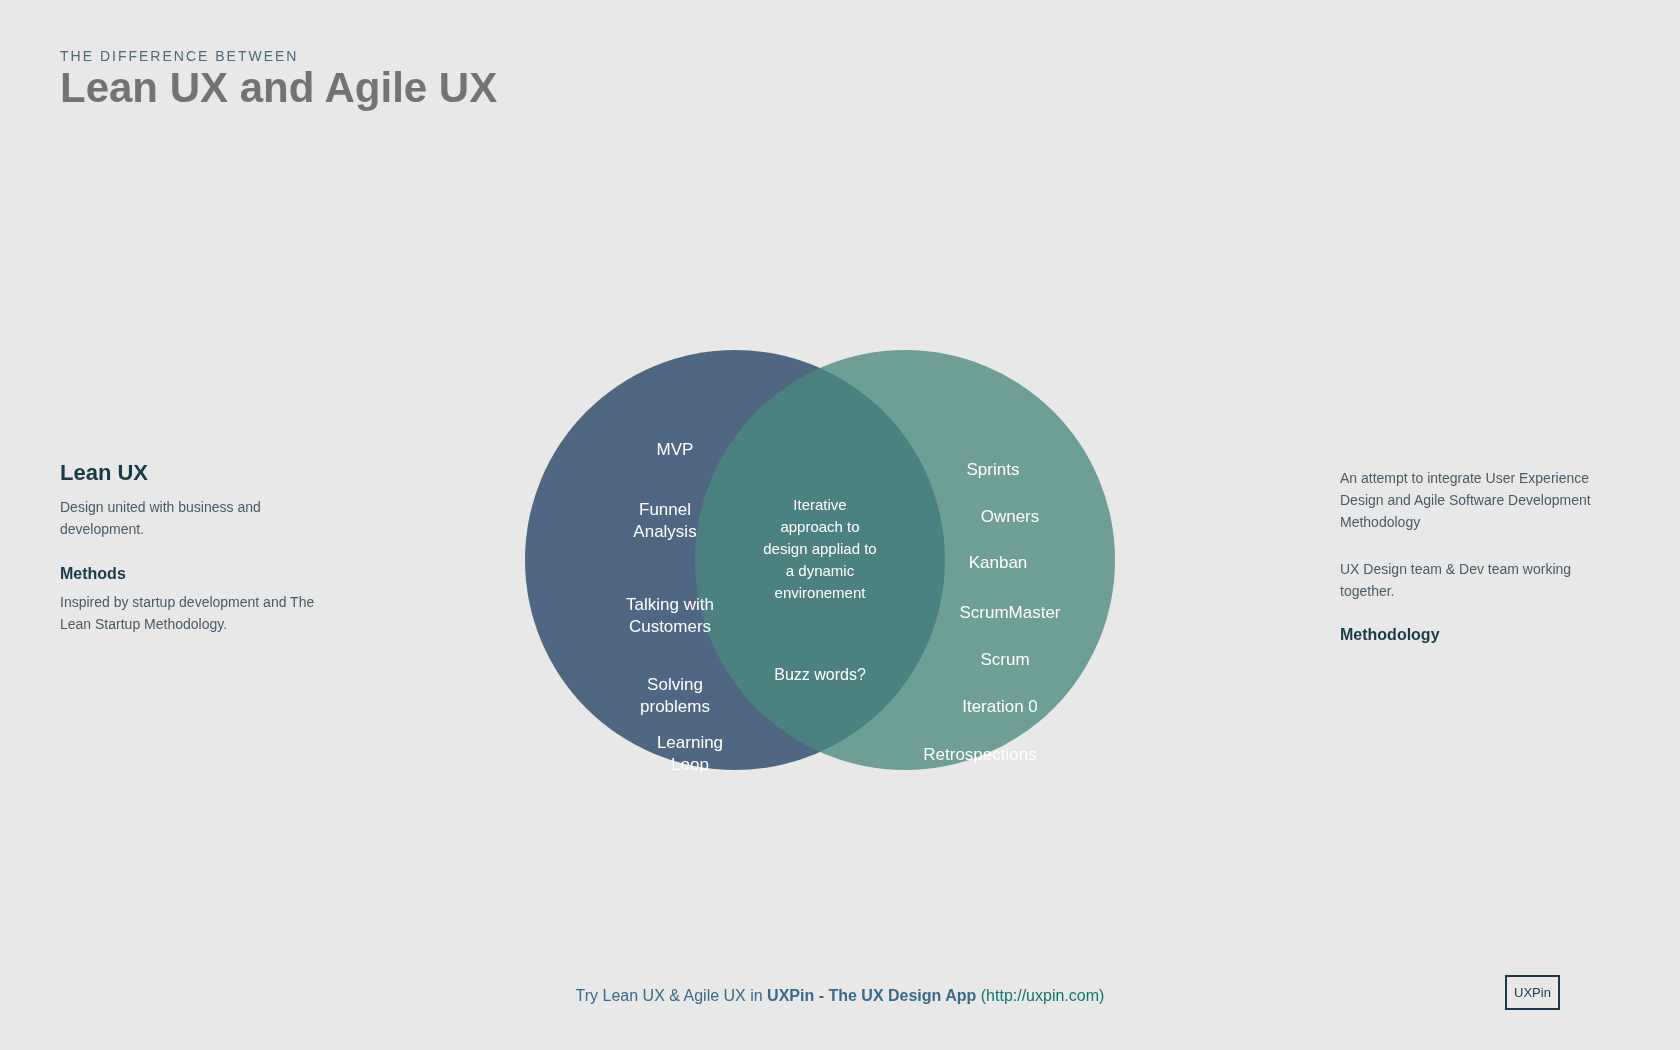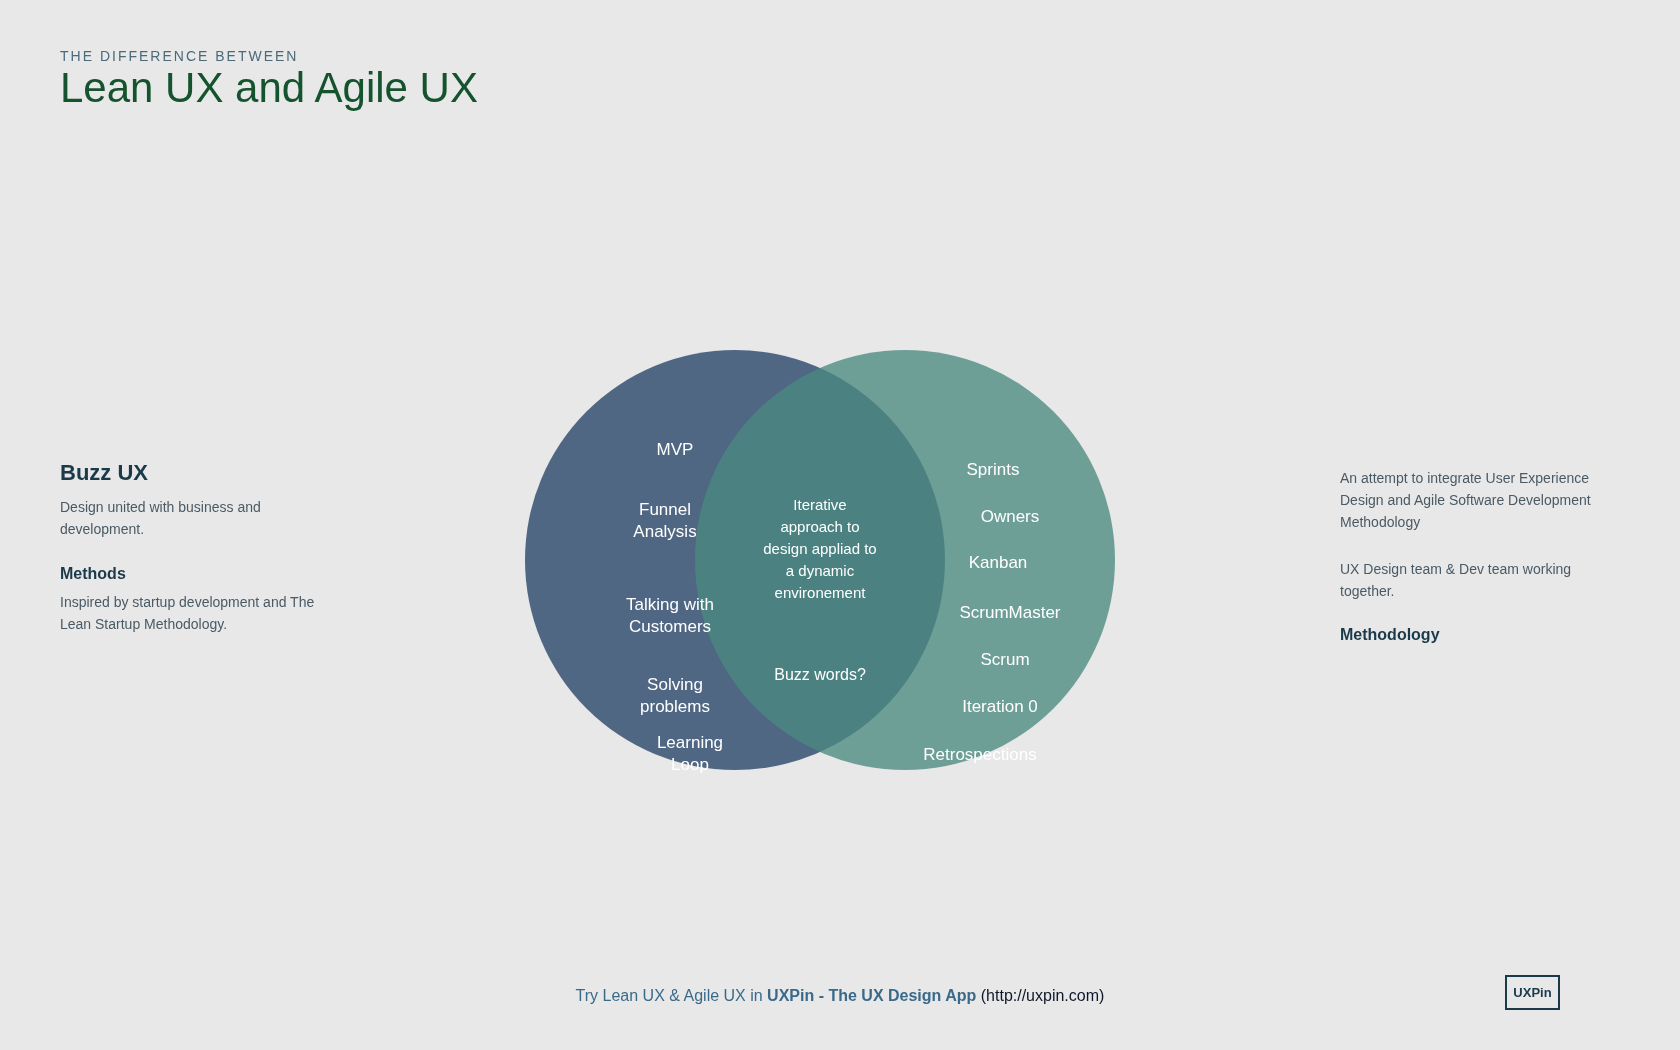--- a/index.html
+++ b/index.html
@@ -33,22 +33,22 @@
       font-size: 14px;
       letter-spacing: 2px;
       color: #4a6a7a;
       text-transform: uppercase;
       font-weight: normal;
     }
 
     .header .title {
       font-family: Arial, sans-serif;
       font-size: 42px;
-      font-weight: normal;
-      color: #14532d;
+      font-weight: bold;
+      color: #737373;
     }
 
     .main-content {
       display: flex;
       flex: 1;
       align-items: center;
       gap: 0;
     }
 
     .left-panel {
@@ -104,59 +104,59 @@
     .footer {
       text-align: center;
       padding: 20px 0 15px 0;
       font-family: Arial, sans-serif;
       font-size: 16px;
       color: #3a6a8a;
       position: relative;
     }
 
     .footer a {
-      color: #0f172a;
+      color: #0f766e;
       text-decoration: none;
     }
 
     .footer .bold-text {
       font-weight: bold;
       text-align: right;
     }
 
     .footer-logo {
       position: absolute;
       right: 60px;
       bottom: 10px;
       border: 2px solid #1a3a4a;
       width: 55px;
       height: 35px;
       display: flex;
       align-items: center;
       justify-content: center;
       font-family: Arial, sans-serif;
       font-size: 13px;
-      font-weight: bold;
+      font-weight: normal;
       color: #1a3a4a;
     }
   </style>
 </head>
 <body>
 
 <div class="page-wrapper">
 
   <div class="header">
     <div class="subtitle">The Difference Between</div>
     <div class="title">Lean UX and Agile UX</div>
   </div>
 
   <div class="main-content">
 
     <div class="left-panel">
-      <div class="panel-title">Buzz UX</div>
+      <div class="panel-title">Lean UX</div>
       <div class="panel-text">Design united with business and development.</div>
       <div class="panel-section-title">Methods</div>
       <div class="panel-text">Inspired by startup development and The Lean Startup Methodology.</div>
     </div>
 
     <div class="venn-container">
       <svg class="venn-svg" viewBox="0 0 680 520" xmlns="http://www.w3.org/2000/svg">
 
         <circle cx="255" cy="260" r="210" fill="#2e4a6e" fill-opacity="0.82"></circle>
 

